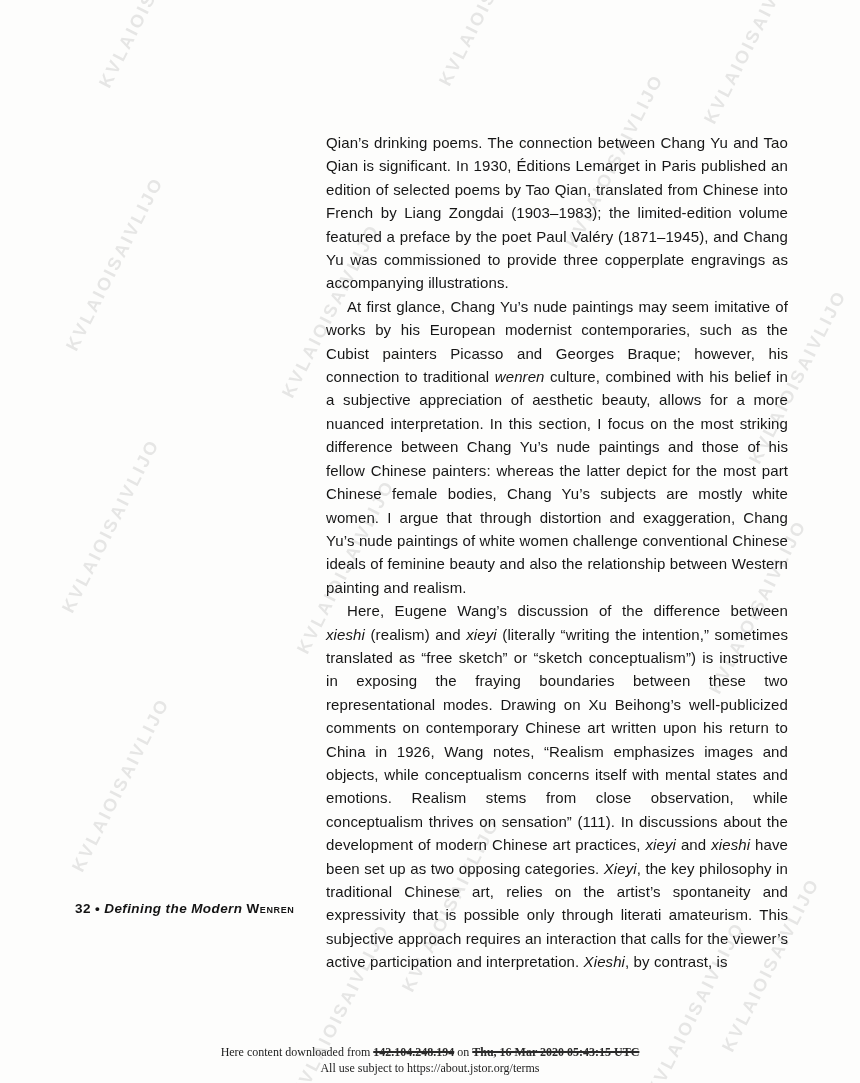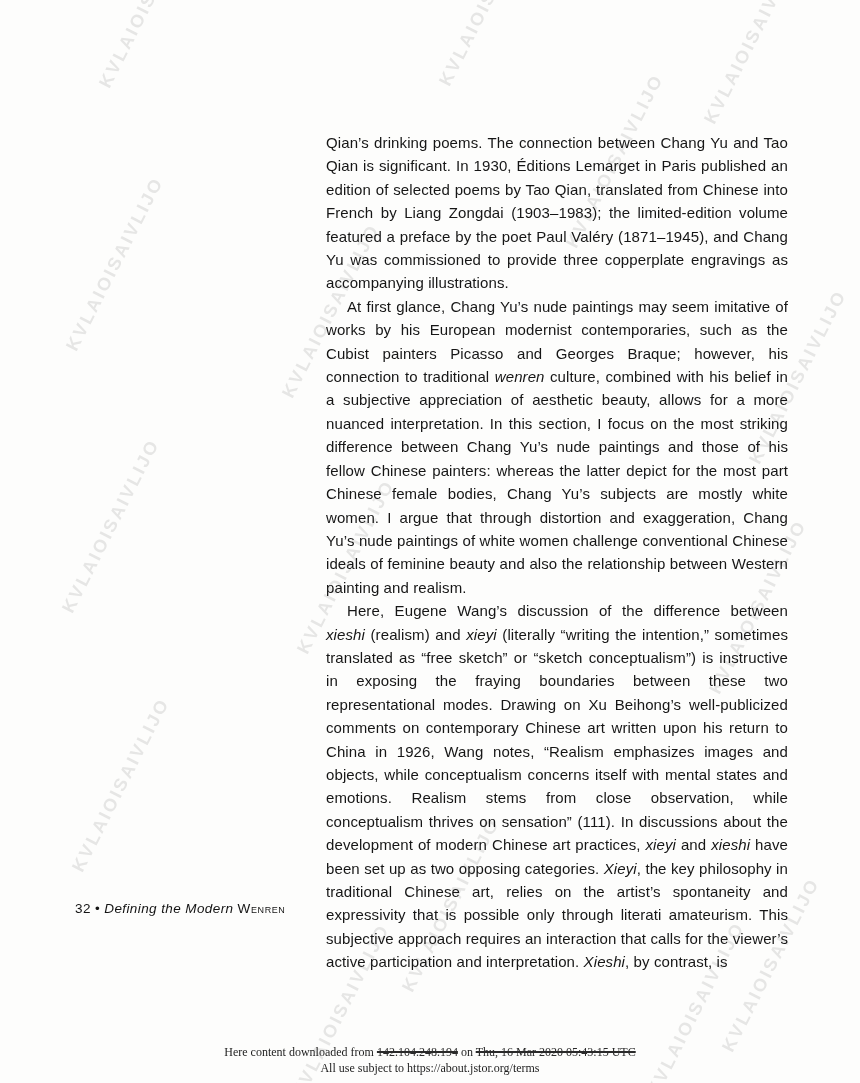--- a/index.html
+++ b/index.html
@@ -41,21 +41,21 @@
   .para { margin: 0; }
   .para.indent { text-indent: 21px; }
   .it { font-style: italic; }
   
   .running-footer {
     position: absolute;
     left: 75px;
     top: 901px;
     z-index: 1;
     font-size: 13.5px;
-    font-weight: 400;
+    font-weight: 700;
     letter-spacing: 0.4px;
     color: #141414;
   }
   .running-footer .sc { font-variant: small-caps; letter-spacing: 0.6px; }
   
   .jstor-footer {
     position: absolute;
     left: 0;
     right: 0;
     top: 1044px;
@@ -63,20 +63,21 @@
     text-align: center;
     font-family: "Liberation Serif", serif;
     font-size: 12px;
     line-height: 16px;
     color: #1d1d1d;
   }
   .redacted {
     text-decoration: line-through;
     text-decoration-thickness: 2px;
     color: #2a2a2a;
+    font-weight: bold;
   }
 </style>
 </head>
 <body>
 
 <div class="page">
 
   <div class="watermark-layer">
       <span class="wm" style="left: 95px; top: 82px;">KVLAIOISAIVLIJO</span>
       <span class="wm" style="left: 435px; top: 80px;">KVLAIOISAIVLIJO</span>

